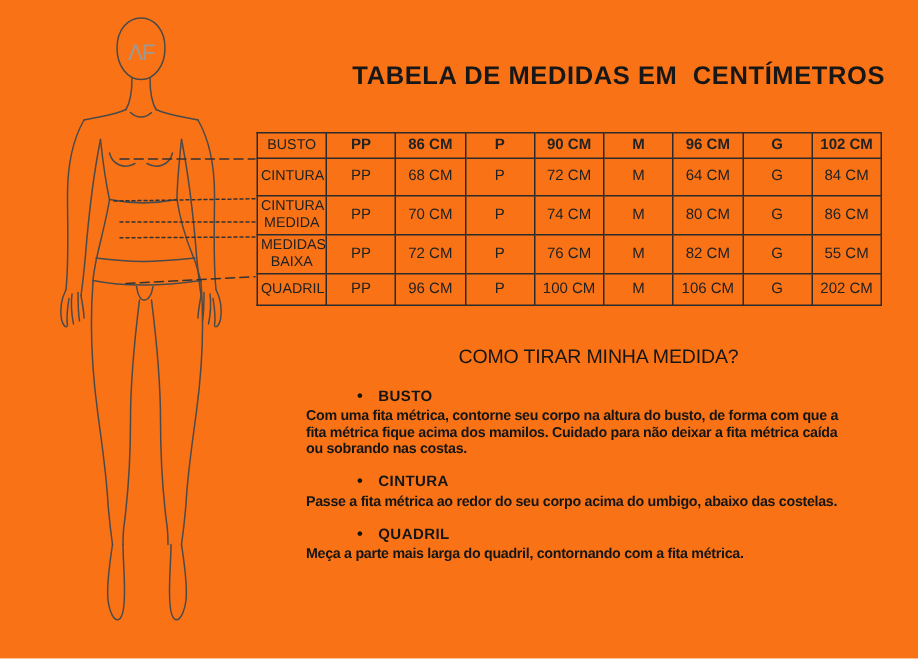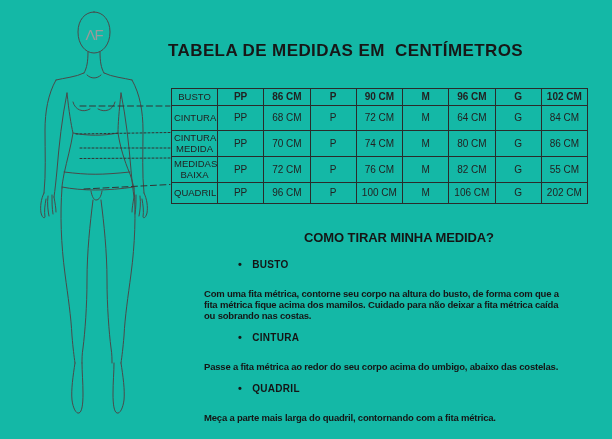--- a/index.html
+++ b/index.html
@@ -1,47 +1,47 @@
 <!DOCTYPE html>
 <html><head>
 <meta charset="utf-8">
 <style>
   html,body{margin:0;padding:0;background:#fff;}
-  #page{position:relative;width:612px;height:439px;background:#14b8a6;overflow:hidden;
+  #page{position:relative;width:612px;height:439px;background:#f97316;overflow:hidden;
         font-family:"Liberation Sans",sans-serif;color:#1a1a1a;}
 
   
   #croquis{position:absolute;left:0;top:0;width:200px;height:439px;}
 
   
-  .main-title{position:absolute;left:168px;top:41px;width:422px;text-align:left;
+  .main-title{position:absolute;left:168px;top:41px;width:422px;text-align:right;
     font-size:17px;font-weight:800;letter-spacing:.4px;color:#171717;white-space:pre;}
 
   
   .size-table{position:absolute;left:171px;top:88px;width:417px;border-collapse:collapse;
     table-layout:fixed;border:1.5px solid #2b2b2b;}
   .size-table td{border:1px solid #2b2b2b;text-align:center;vertical-align:middle;
     font-size:10px;color:#222;padding:0 2px;line-height:1.15;}
   .size-table tr:nth-child(1){height:17px;}
   .size-table tr:nth-child(2){height:25px;}
   .size-table tr:nth-child(3){height:26px;}
   .size-table tr:nth-child(4){height:26px;}
   .size-table tr:nth-child(5){height:21px;}
   .size-table tr:first-child td:not(.label-cell){font-weight:700;}
   .size-table td.label-cell{font-size:9.5px;}
 
   
   .instructions{position:absolute;left:196px;top:230px;width:406px;}
-  .instr-heading{text-align:center;font-size:13px;font-weight:700;letter-spacing:-.1px;
+  .instr-heading{text-align:center;font-size:13px;font-weight:400;letter-spacing:-.1px;
     color:#151515;margin:0 0 14px 0;}
   .instr-item{margin-bottom:11px;}
   .instr-label{display:flex;align-items:baseline;padding-left:42px;font-size:10px;
     font-weight:700;letter-spacing:.3px;color:#151515;}
   .instr-label .bullet{margin-right:10px;font-size:11px;line-height:10px;}
-  .instr-text{margin:18px 0 0 8px;width:362px;font-size:9.5px;font-weight:700;
+  .instr-text{margin:2px 0 0 8px;width:362px;font-size:9.5px;font-weight:700;
     line-height:11px;letter-spacing:-.2px;color:#151515;}
 </style>
 </head>
 <body>
 
 <div id="page">
 
   <svg id="croquis" viewBox="0 0 200 439" fill="none" stroke="#4a4a4a" stroke-width="1" stroke-linecap="round">
     <path d="M94,12 C85,12 78,20 78,32 C78,44 85,53 94,53 C103,53 110,44 110,32 C110,20 103,12 94,12 Z"></path>
     <text x="94" y="40" text-anchor="middle" stroke="none" fill="#9a9a9a" style="font-family:'Liberation Sans',sans-serif;font-size:15px;letter-spacing:-1px;">ΛF</text>

